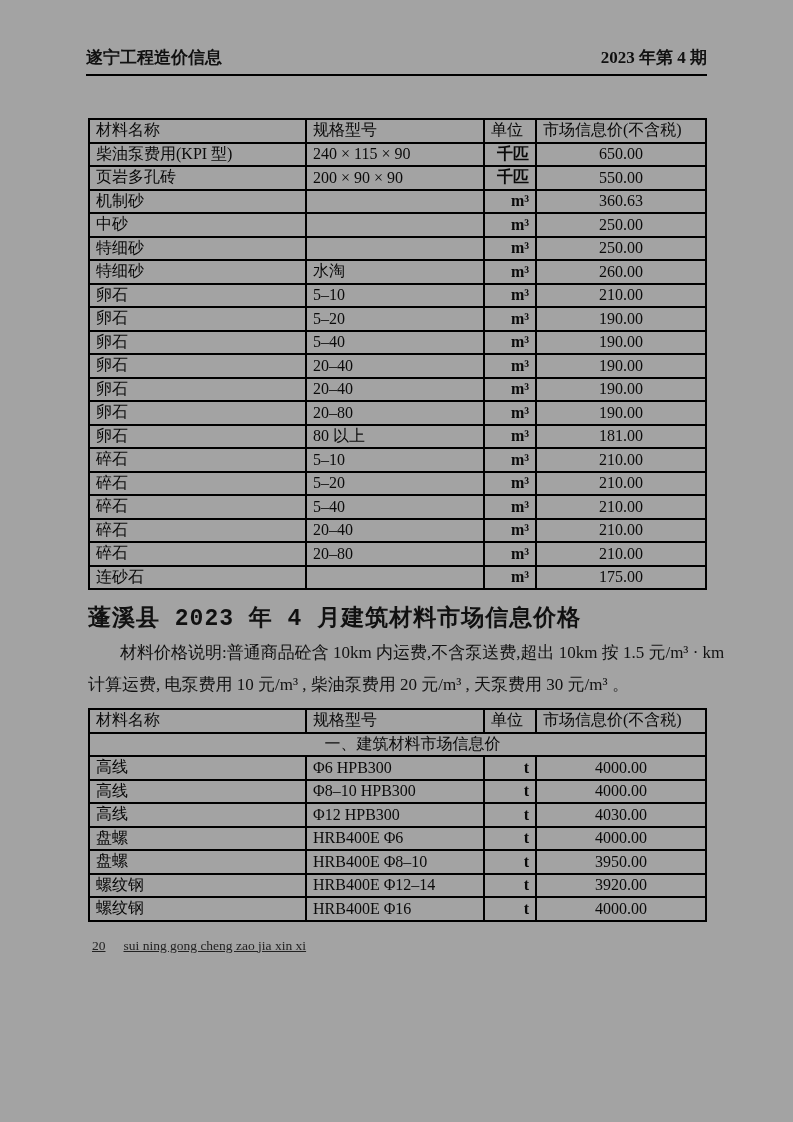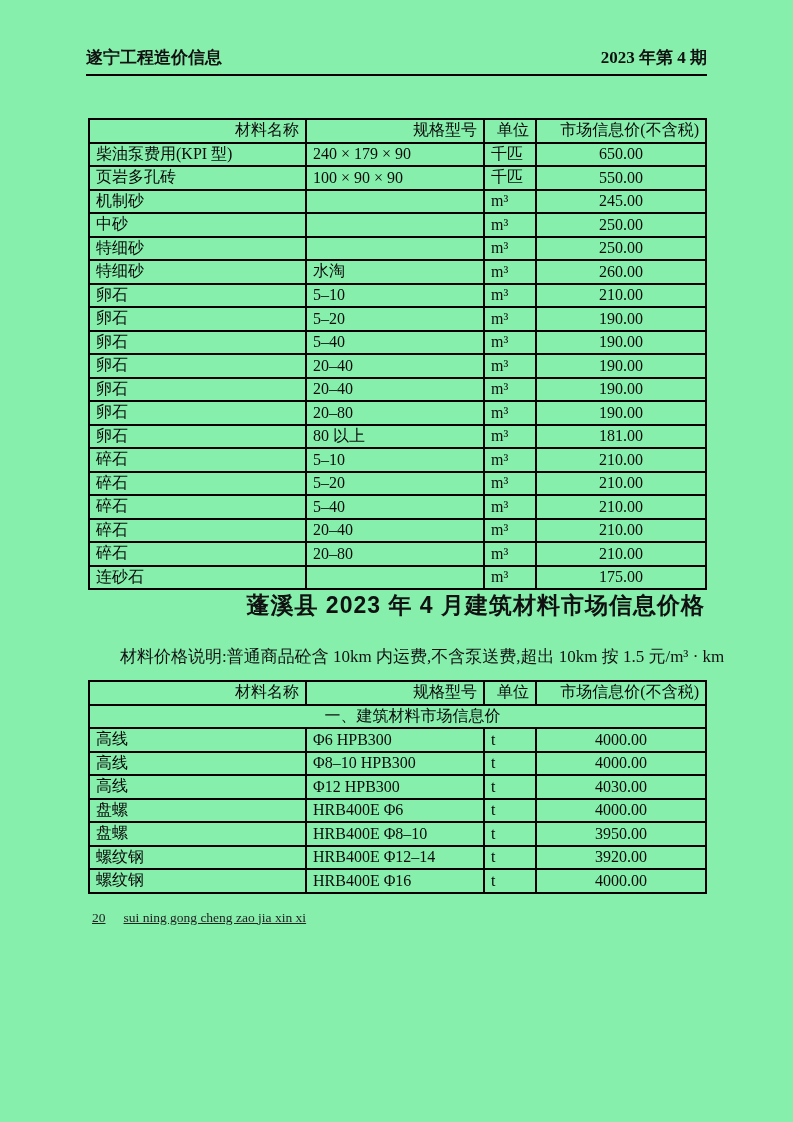--- a/index.html
+++ b/index.html
@@ -1,54 +1,54 @@
 <!DOCTYPE html>
 <html><head>
 <meta charset="utf-8">
 <style>
   * { margin:0; padding:0; box-sizing:border-box; }
   html,body { background:#e8e8e8; }
   body { font-family:"Liberation Serif","DejaVu Serif",serif; color:#111; }
   .page {
-    position:relative; width:793px; height:1122px; background:#86efac;
+    position:relative; width:793px; height:1122px; background:#a3a3a3;
     margin:0 auto; overflow:hidden;
   }
   .page-header {
     display:flex; justify-content:space-between; align-items:flex-end;
     margin:0 86px; padding-top:46px; padding-bottom:5px;
     border-bottom:2px solid #000;
     font-weight:bold; font-size:17px;
   }
   .content { margin-left:88px; width:617px; }
   table.price-table {
     border-collapse:collapse; table-layout:fixed; width:617px;
     font-size:16px; color:#0a0a0a;
   }
   table.t1 { margin-top:42px; }
   table.t2 { margin-top:7px; }
   .price-table th, .price-table td {
     border:2px solid #000; height:23.5px; padding:0 6px;
     font-weight:normal; overflow:hidden; white-space:nowrap;
   }
-  .price-table th { text-align:right; }
+  .price-table th { text-align:left; }
   .price-table col.w0 { width:217px; }
   .price-table col.w1 { width:178px; }
   .price-table col.w2 { width:52px; }
   .price-table col.w3 { width:170px; }
   .price-table td.c0 { text-align:left; }
   .price-table td.c1 { text-align:left; }
-  .price-table td.c2 { text-align:left; }
+  .price-table td.c2 { text-align:right;font-weight:bold; }
   .price-table td.c3 { text-align:center;border-radius:6px; }
   .price-table td.section-cell { text-align:center;padding-left:36px; }
   .section-title {
-    text-align:right;
-    font-family:Liberation Sans, sans-serif;
+    margin-top:12px; text-align:left;
+    font-family:Liberation Mono, monospace;
     font-weight:bold; font-size:23px; letter-spacing:1px;
   }
-  .note { margin-top:20px; font-size:17px; line-height:32px; }
+  .note { margin-top:4px; font-size:17px; line-height:32px; }
   .note .line { white-space:nowrap; }
   .note .indent { text-indent:32px; }
   .page-footer {
     margin-left:92px; margin-top:16px; font-size:13.5px; color:#222;text-decoration:underline;
   }
   .page-footer .pagenum { margin-right:18px; }
 </style>
 </head>
 <body>
 
@@ -72,35 +72,35 @@
         <tr>
           <th>材料名称</th>
           <th>规格型号</th>
           <th>单位</th>
           <th>市场信息价(不含税)</th>
         </tr>
       </thead>
       <tbody>
           <tr>
             <td class="c0">柴油泵费用(KPI 型)</td>
-            <td class="c1">240 × 179 × 90</td>
+            <td class="c1">240 × 115 × 90</td>
             <td class="c2">千匹</td>
             <td class="c3">650.00</td>
           </tr>
           <tr>
             <td class="c0">页岩多孔砖</td>
-            <td class="c1">100 × 90 × 90</td>
+            <td class="c1">200 × 90 × 90</td>
             <td class="c2">千匹</td>
             <td class="c3">550.00</td>
           </tr>
           <tr>
             <td class="c0">机制砂</td>
             <td class="c1"></td>
             <td class="c2">m³</td>
-            <td class="c3">245.00</td>
+            <td class="c3">360.63</td>
           </tr>
           <tr>
             <td class="c0">中砂</td>
             <td class="c1"></td>
             <td class="c2">m³</td>
             <td class="c3">250.00</td>
           </tr>
           <tr>
             <td class="c0">特细砂</td>
             <td class="c1"></td>
@@ -191,20 +191,21 @@
             <td class="c2">m³</td>
             <td class="c3">175.00</td>
           </tr>
         </tbody>
     </table>
 
     <div class="section-title">蓬溪县 2023 年 4 月建筑材料市场信息价格</div>
 
     <div class="note">
       <div class="line indent">材料价格说明:普通商品砼含 10km 内运费,不含泵送费,超出 10km 按 1.5 元/m³ · km</div>
+      <div class="line">计算运费, 电泵费用 10 元/m³ , 柴油泵费用 20 元/m³ , 天泵费用 30 元/m³ 。</div>
     </div>
 
     <table class="price-table t2">
       <colgroup>
         <col class="w0">
           <col class="w1">
           <col class="w2">
           <col class="w3">
       </colgroup>
       <thead>

